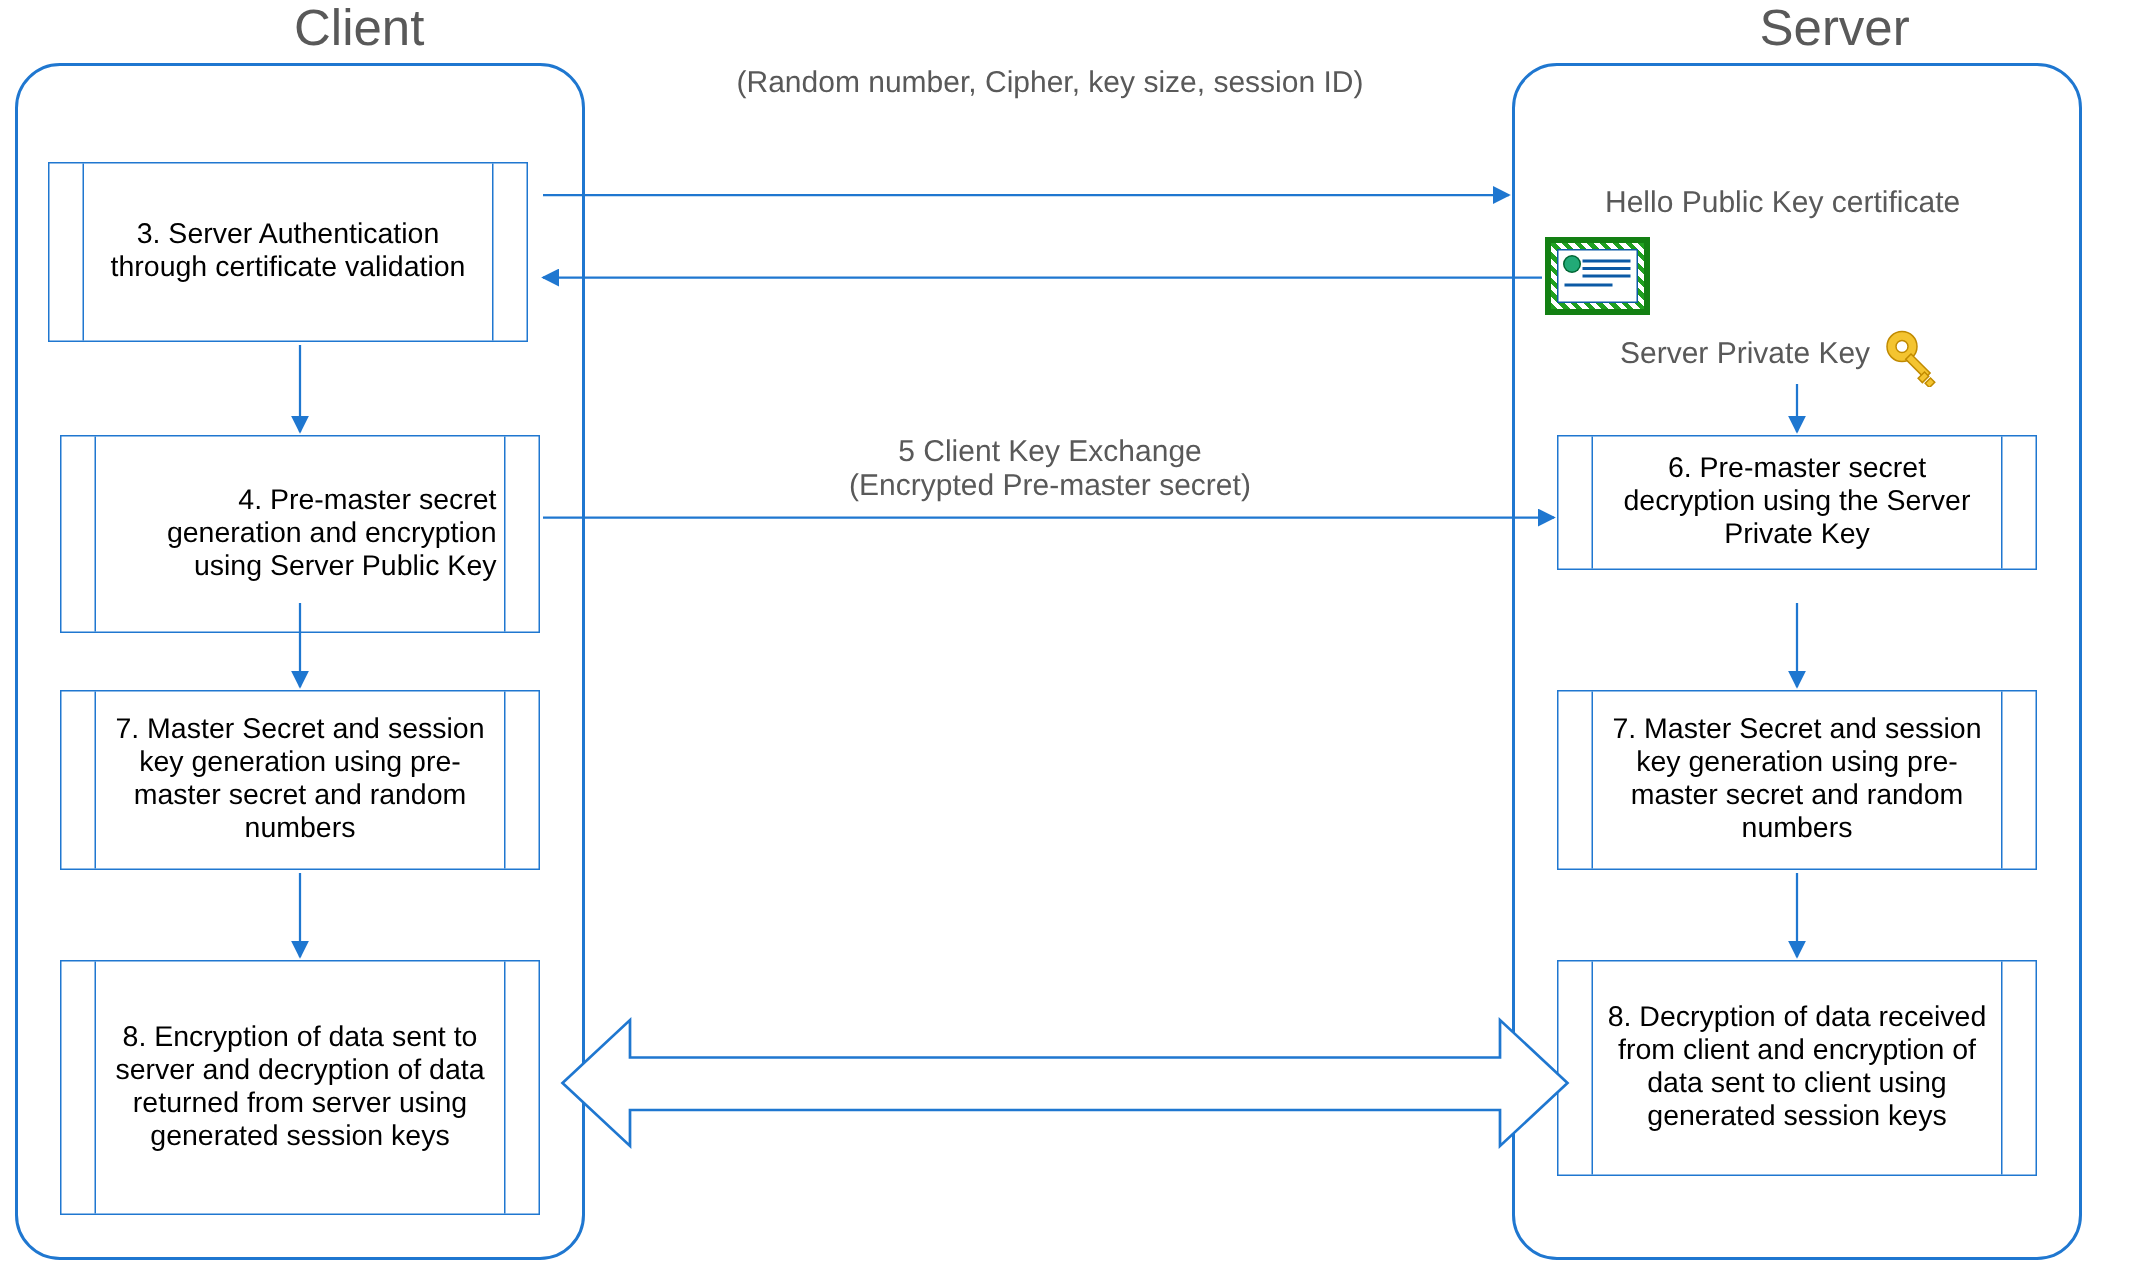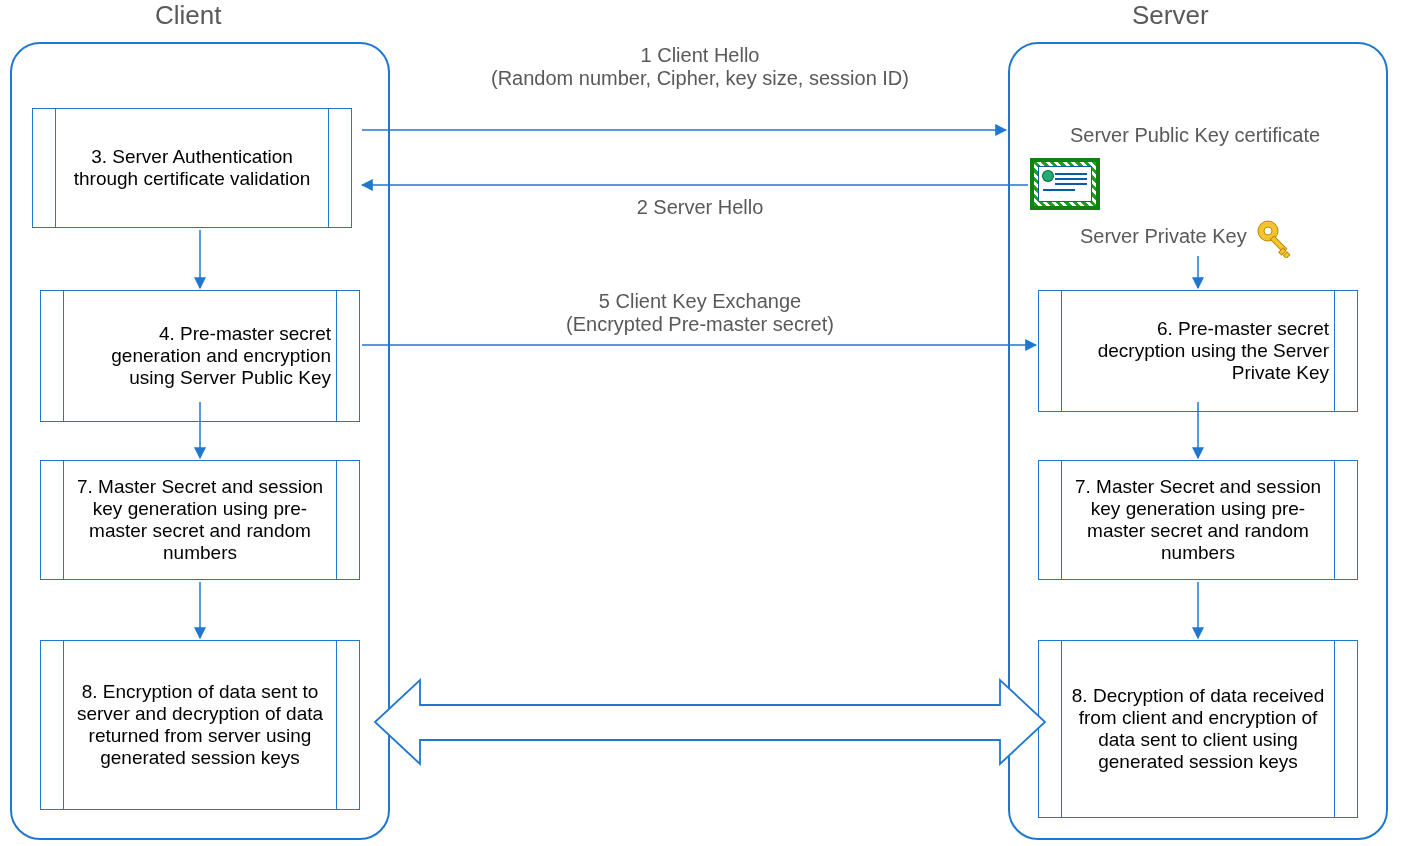--- a/index.html
+++ b/index.html
@@ -13,23 +13,24 @@
     overflow: hidden;
   }
   .container-box {
     position: absolute;
     border: 2px solid #1f77d0;
     border-radius: 30px;
     box-sizing: border-box;
   }
   .container-title {
     position: absolute;
-    font-size: 26px;
+    font-size: 34px;
     color: #595959;
     white-space: nowrap;
+    margin-left: 41px;
   }
   .step-box {
     position: absolute;
     border: 1px solid #1f77d0;
     background: #fff;
     box-sizing: border-box;
     display: flex;
     align-items: center;
     justify-content: center;
     text-align: center;
@@ -129,45 +130,43 @@
 <div class="step-box" style="left:40px; top:290px; width:320px; height:132px;text-align:right;">
     <span>4. Pre-master secret generation and encryption using Server Public Key</span>
   </div>
 <div class="step-box" style="left:40px; top:460px; width:320px; height:120px;">
     <span>7. Master Secret and session key generation using pre-master secret and random numbers</span>
   </div>
 <div class="step-box" style="left:40px; top:640px; width:320px; height:170px;justify-content:flex-end;">
     <span>8. Encryption of data sent to server and decryption of data returned from server using generated session keys</span>
   </div>
 
-<div class="step-box" style="left:1038px; top:290px; width:320px; height:122px;text-align:right;">
+<div class="step-box" style="left:1038px; top:290px; width:320px; height:90px;">
     <span>6. Pre-master secret decryption using the Server Private Key</span>
   </div>
 <div class="step-box" style="left:1038px; top:460px; width:320px; height:120px;">
     <span>7. Master Secret and session key generation using pre-master secret and random numbers</span>
   </div>
-<div class="step-box" style="left:1038px; top:640px; width:320px; height:178px;">
+<div class="step-box" style="left:1038px; top:640px; width:320px; height:144px;">
     <span>8. Decryption of data received from client and encryption of data sent to client using generated session keys</span>
   </div>
 
 <div class="arrow-label" style="left:430px; top:44px; width:540px;">
-  <div>1 Client Hello</div>
   <div>(Random number, Cipher, key size, session ID)</div>
 </div>
 <div class="arrow-label" style="left:430px; top:196px; width:540px;">
-  <div>2 Server Hello</div>
 </div>
 <div class="arrow-label" style="left:480px; top:290px; width:440px; text-align:center;">
   <div>5 Client Key Exchange</div>
   <div>(Encrypted Pre-master secret)</div>
 </div>
 
 <div class="app-data-label" style="left:560px; top:710px;">Encrypted Application Data</div>
 
-<div class="key-label" style="left:1070px; top:124px;">Server Public Key certificate</div>
+<div class="key-label" style="left:1070px; top:124px;">Hello Public Key certificate</div>
 <div class="key-label" style="left:1080px; top:225px;">Server Private Key</div>
 
 <div class="cert-icon" style="left:1030px; top:158px;">
   <div class="cert-inner"></div>
 </div>
 
 <svg class="key-icon" style="left:1255px; top:218px;" viewBox="0 0 40 40">
   <g fill="#f4c430" stroke="#c08a00" stroke-width="1">
     <circle cx="13" cy="13" r="10"></circle>
     <circle cx="13" cy="13" r="4" fill="#fff"></circle>

